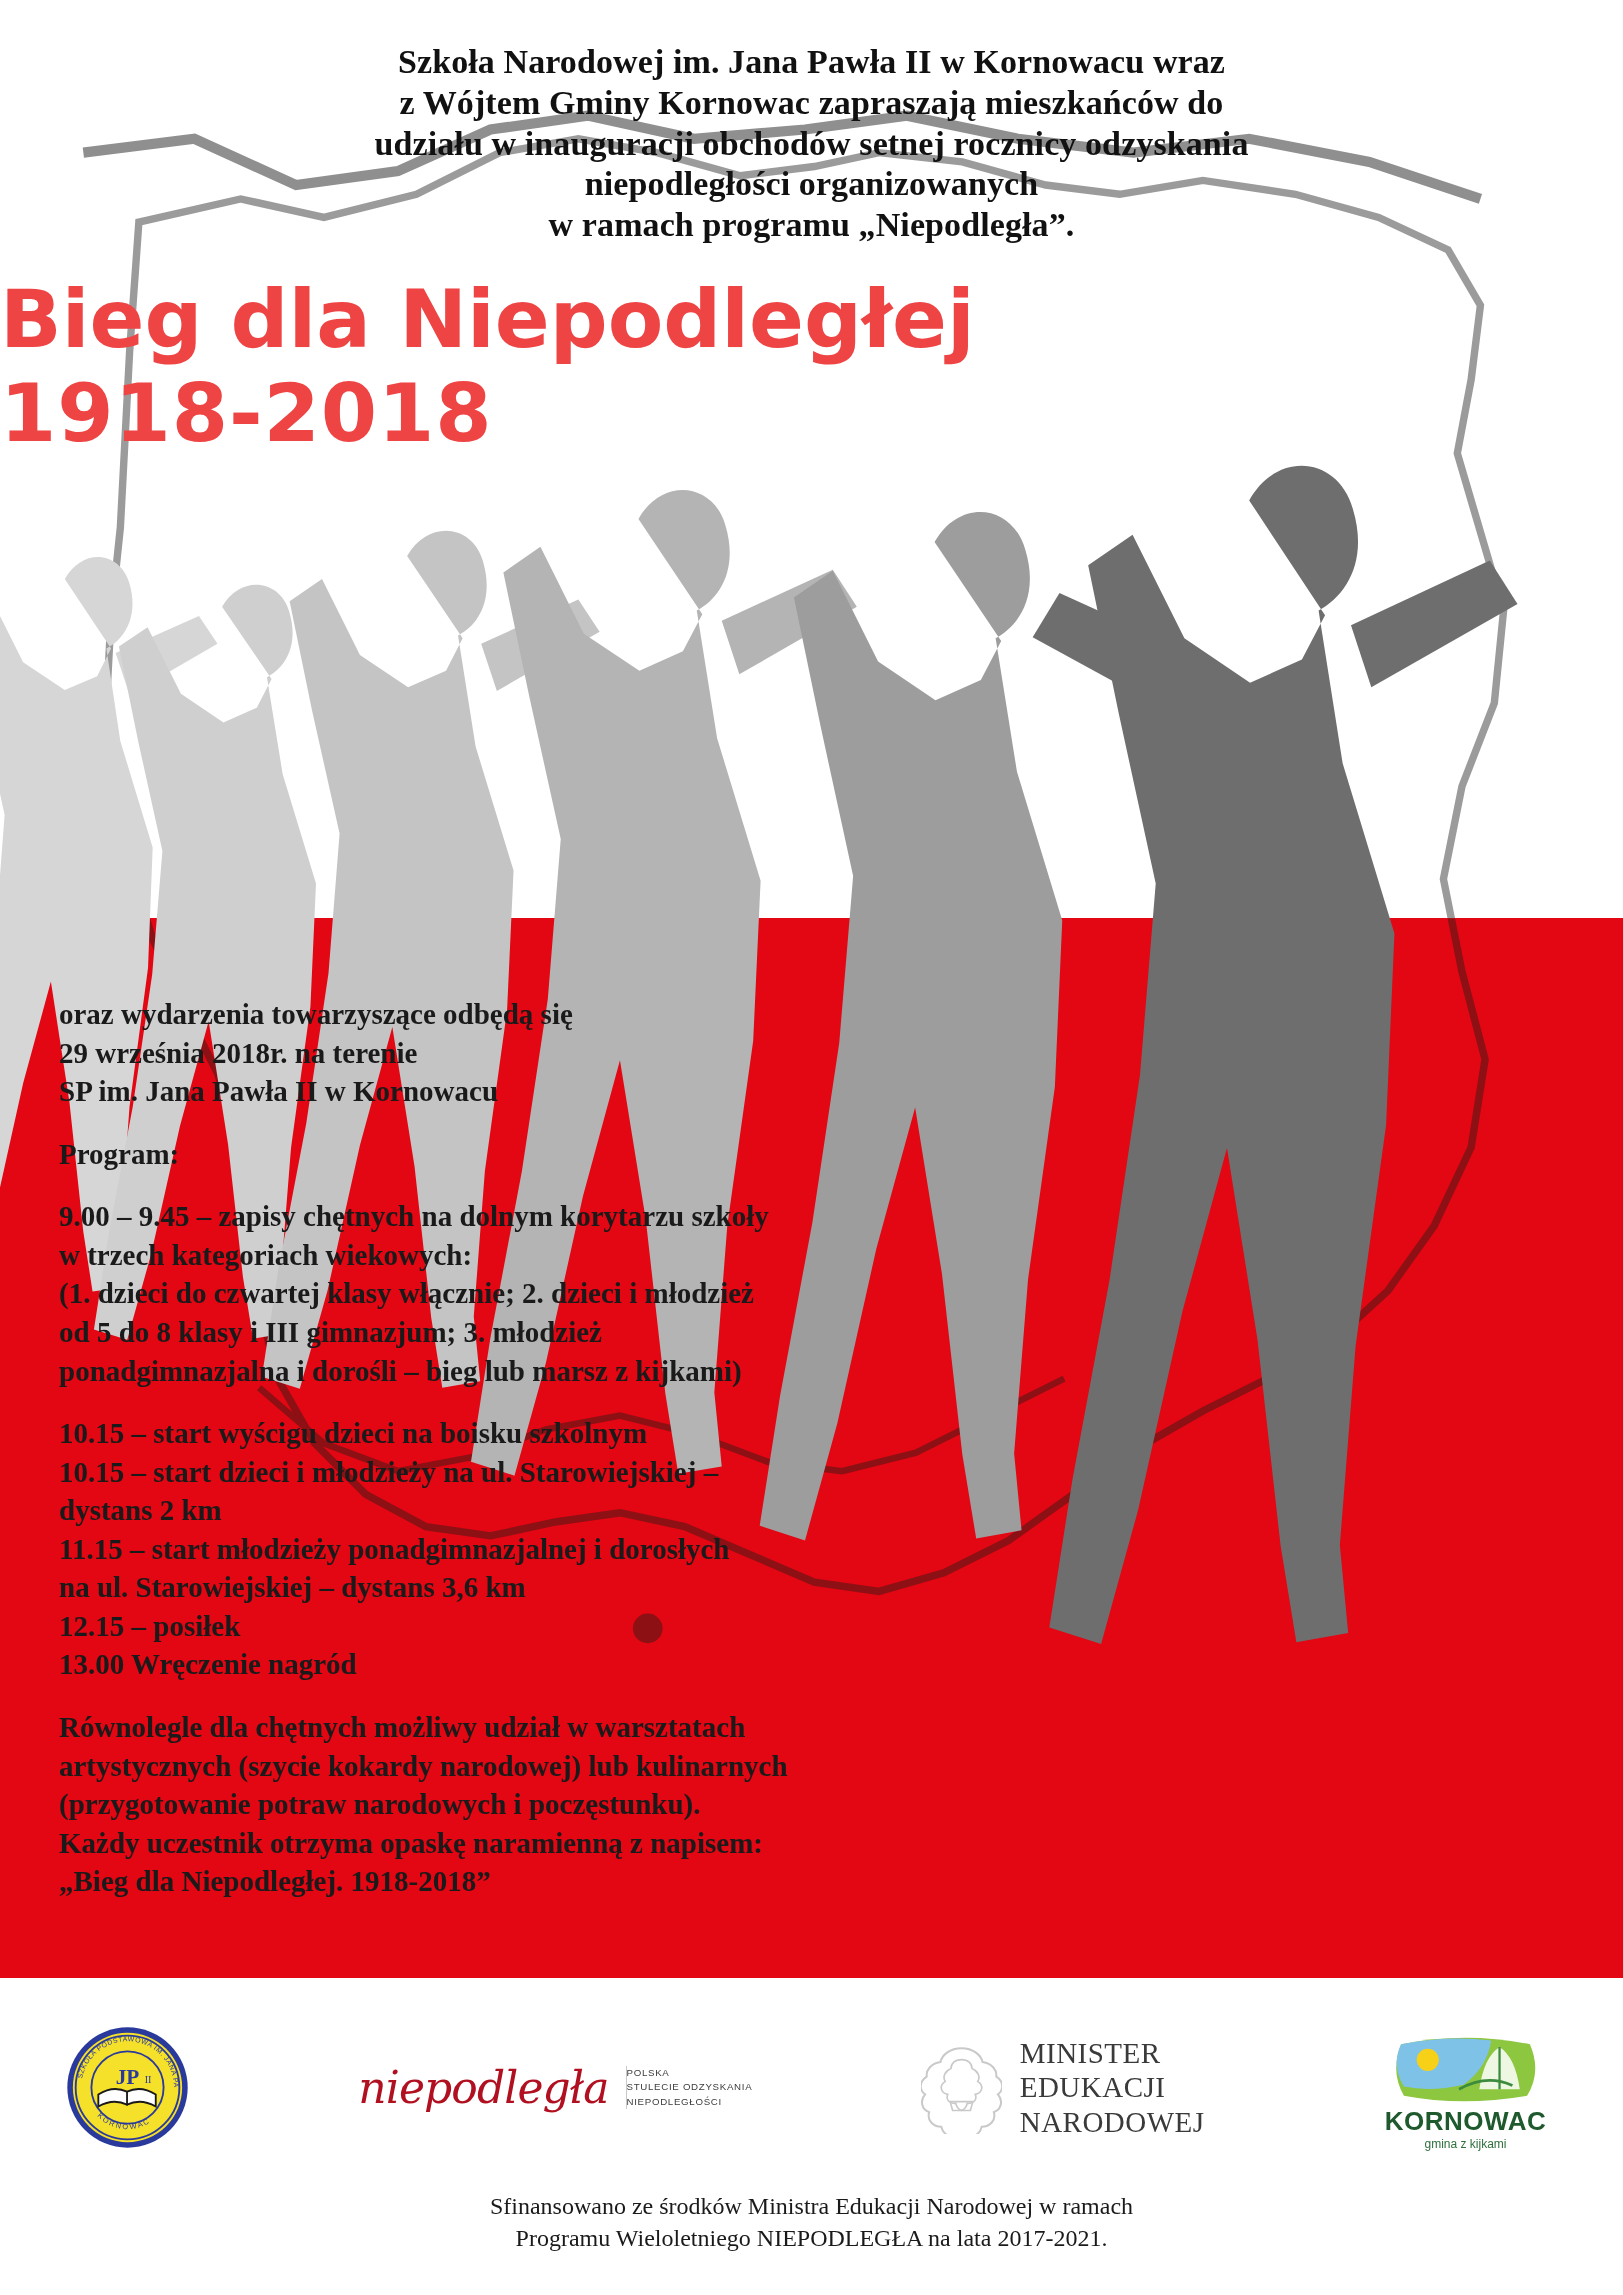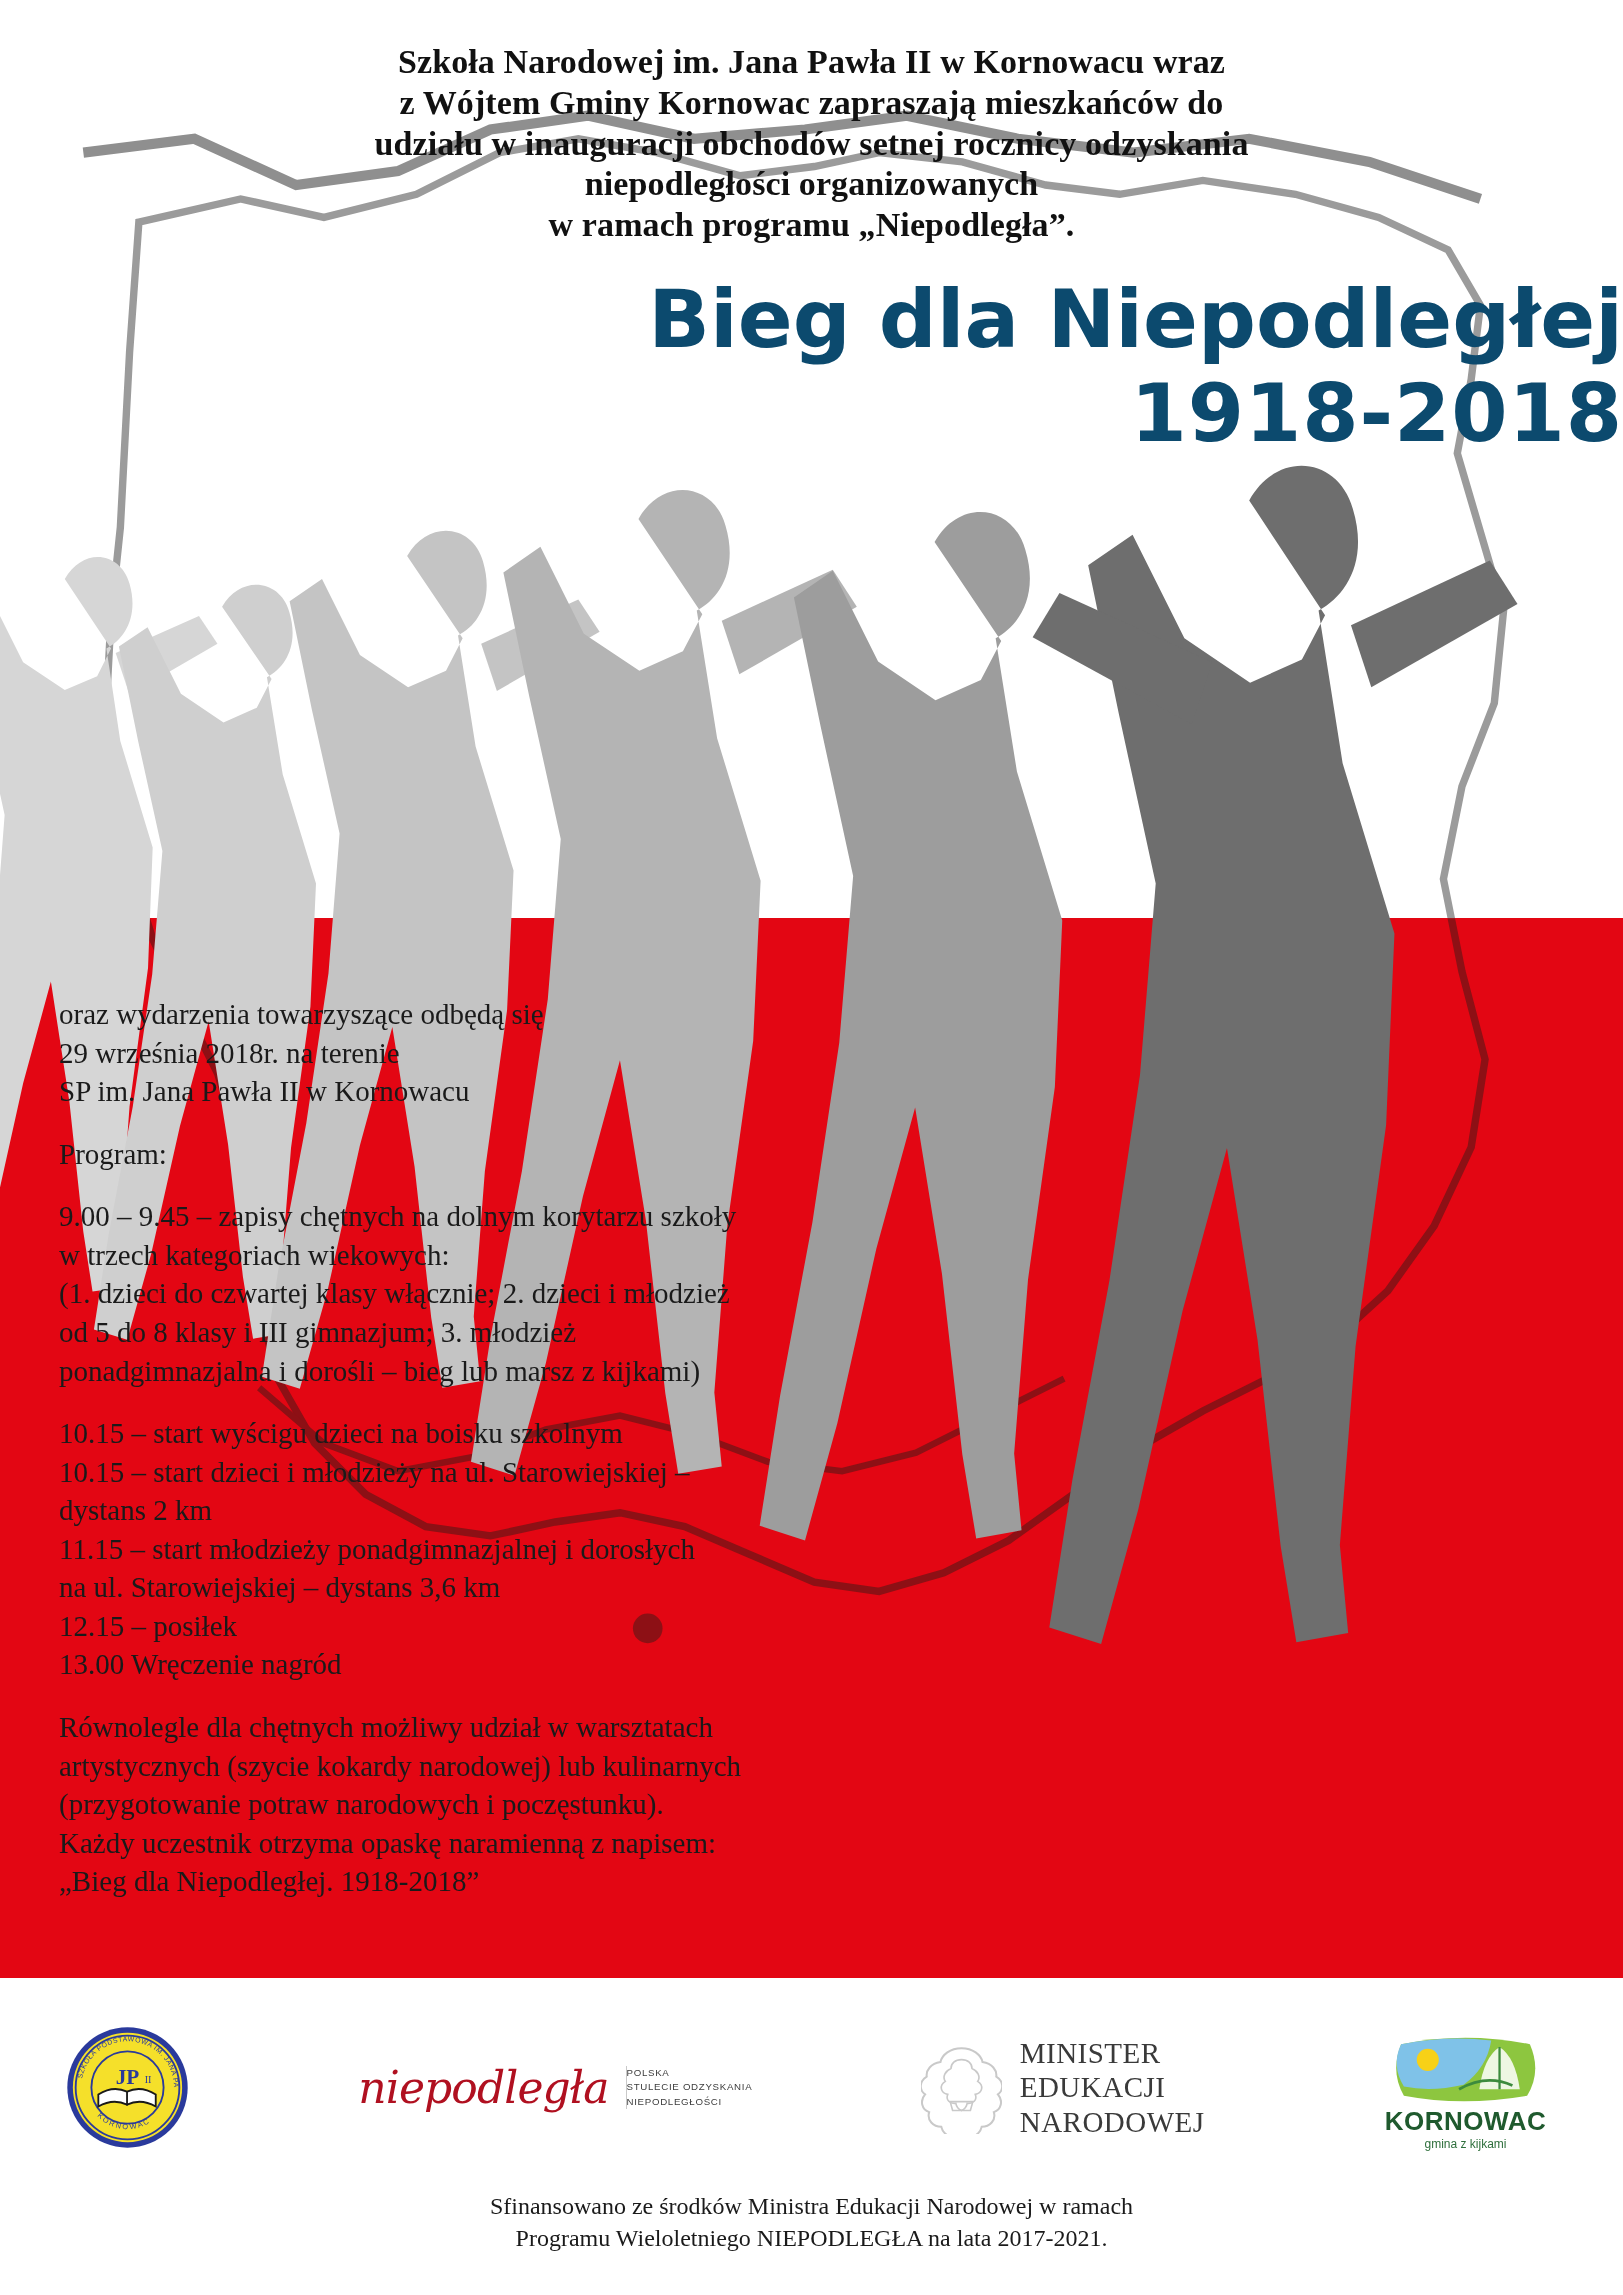--- a/index.html
+++ b/index.html
@@ -73,46 +73,47 @@
     font-size: 34px;
     line-height: 1.20;
     color: #111111;
     letter-spacing: 0.1px;
   }
   .title-main {
     position: absolute;
     left: 0;
     top: 273px;
     width: 1623px;
-    text-align: right;
+    text-align: left;
     z-index: 6;
     font-family: "DejaVu Sans", sans-serif;
     font-weight: bold;
     font-size: 81px;
     line-height: 1.16;
-    color: #0c4a6e;
+    color: #ef4444;
   }
   .title-years {
     font-family: "DejaVu Sans", sans-serif;
     font-weight: bold;
     font-size: 81px;
     letter-spacing: 0.9px;
   }
 
   
   .body-block {
     position: absolute;
     left: 59px;
     top: 995px;
     width: 1157px;
     z-index: 6;
     color: #1a1a1a;
     font-family: "Liberation Serif", serif;
     font-size: 29px;
     line-height: 1.33;
+    font-weight: bold;
   }
   .body-block p {
     margin: 0 0 24px 0;
   }
   .body-block p.tight {
     margin-bottom: 0;
   }
 
   
   .footer-logos {

